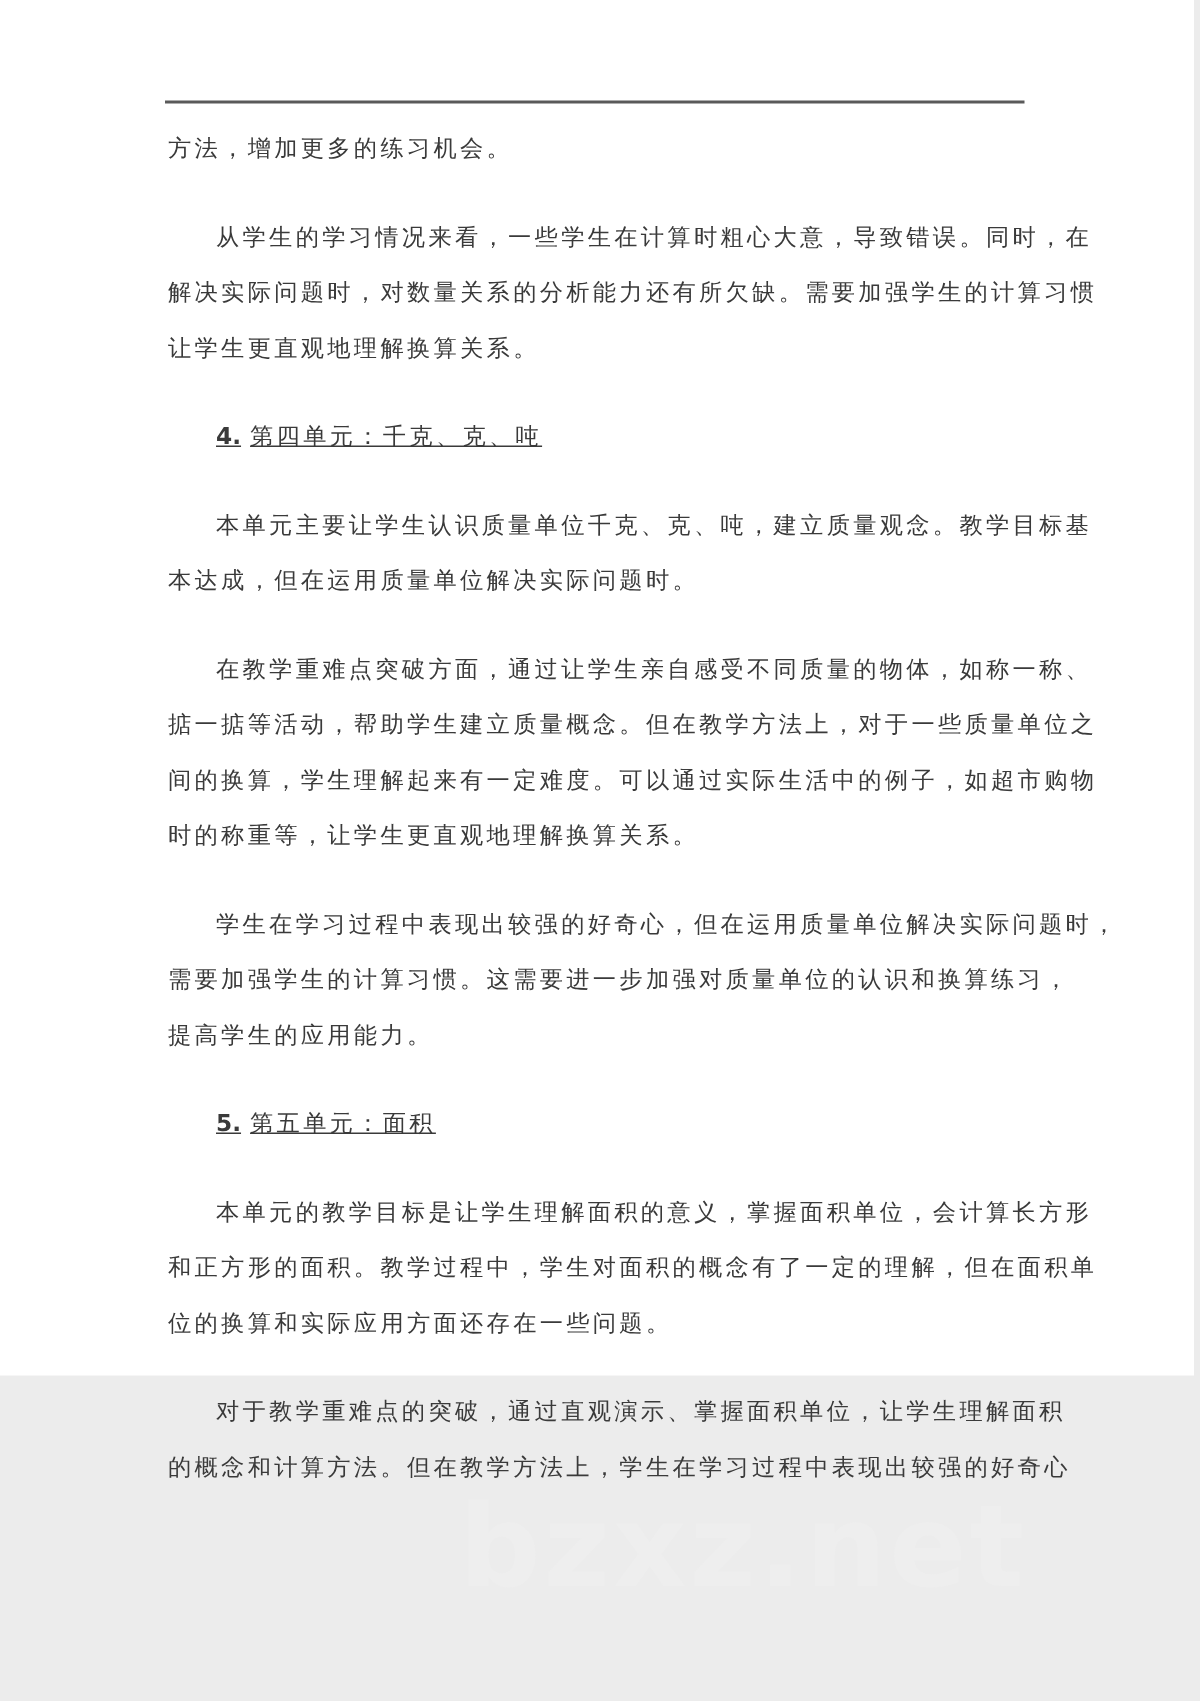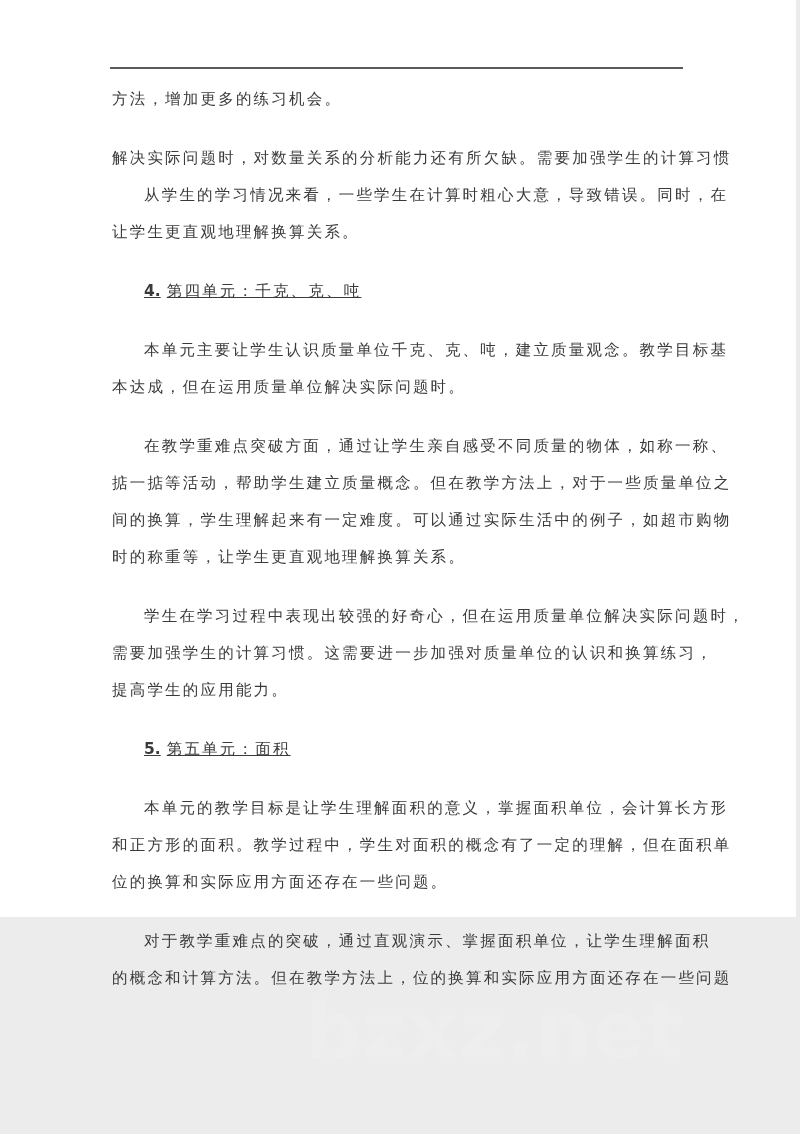--- a/index.html
+++ b/index.html
@@ -37,22 +37,22 @@
 
 <div class="page">
   <div class="header-rule"></div>
 
   <div class="content">
 
     <div class="line">方法，增加更多的练习机会。</div>
     <div class="gap"></div>
 
     <div>
+      <div class="line indent">从学生的学习情况来看，一些学生在计算时粗心大意，导致错误。同时，在</div>
       <div class="line">解决实际问题时，对数量关系的分析能力还有所欠缺。需要加强学生的计算习惯</div>
-      <div class="line indent">从学生的学习情况来看，一些学生在计算时粗心大意，导致错误。同时，在</div>
       <div class="line">让学生更直观地理解换算关系。</div>
     </div>
     <div class="gap"></div>
 
     <div class="line heading">
       <span class="num">4.</span><span>第四单元：千克、克、吨</span>
     </div>
     <div class="gap"></div>
 
     <div>
@@ -83,18 +83,18 @@
 
     <div>
       <div class="line indent">本单元的教学目标是让学生理解面积的意义，掌握面积单位，会计算长方形</div>
       <div class="line">和正方形的面积。教学过程中，学生对面积的概念有了一定的理解，但在面积单</div>
       <div class="line">位的换算和实际应用方面还存在一些问题。</div>
     </div>
     <div class="gap"></div>
 
     <div>
       <div class="line indent">对于教学重难点的突破，通过直观演示、掌握面积单位，让学生理解面积</div>
-      <div class="line">的概念和计算方法。但在教学方法上，位的换算和实际应用方面还存在一些问题</div>
+      <div class="line">的概念和计算方法。但在教学方法上，学生在学习过程中表现出较强的好奇心</div>
     </div>
   </div>
 
   <div class="watermark">bzxz.net</div>
 </div>
 
 </body></html>

